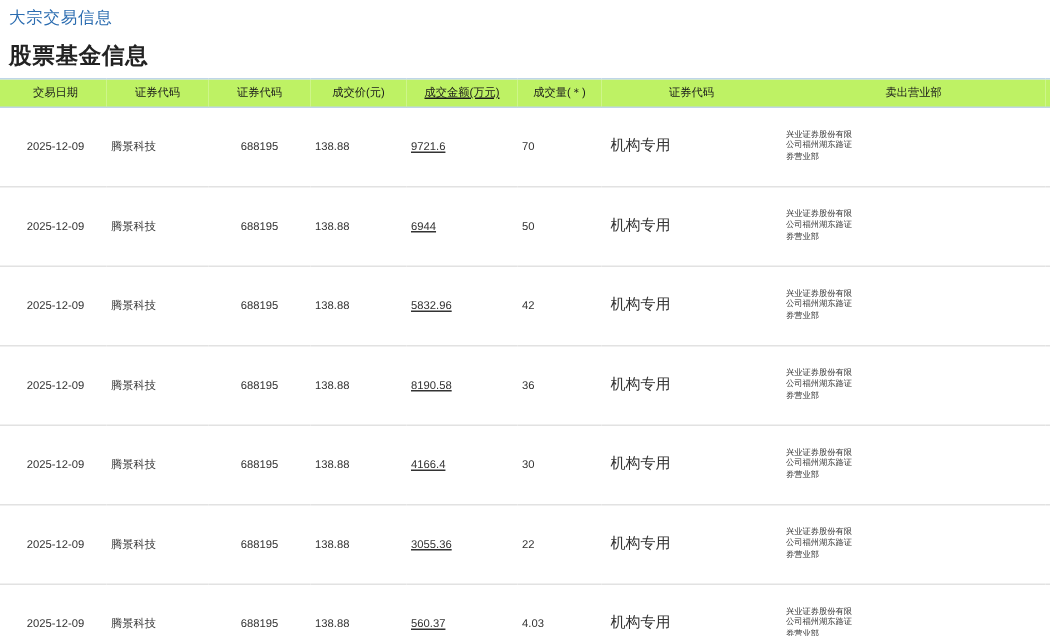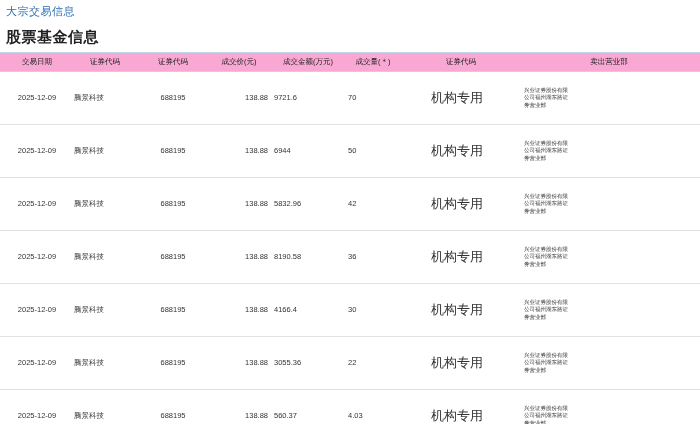--- a/index.html
+++ b/index.html
@@ -34,21 +34,21 @@
     padding: 6px 6px 5px 6px;
     letter-spacing: 0.5px;
   }
   table.block-trade {
     width: 700px;
     border-collapse: collapse;
     table-layout: fixed;
     font-size: 7.5px;
   }
   table.block-trade thead th {
-    background: #f9a8d4;
+    background: #bef264;
     border-top: 1px solid #bfd6e8;
     border-bottom: 1px solid #bfd6e8;
     font-weight: normal;
     color: #1a1a1a;
     font-size: 7.5px;
     height: 18px;
     padding: 0 3px;
     text-align: center;
     vertical-align: middle;
     white-space: nowrap;
@@ -58,35 +58,35 @@
     height: 48px;
     padding: 2px 3px;
     vertical-align: middle;
     font-size: 7.5px;
     color: #333333;
     line-height: 1.25;
   }
   .c-date   { width: 62px; text-align: center;   padding-left: 6px !important; }
   .c-name   { width: 62px; text-align: left; }
   .c-code   { width: 62px; text-align: center; }
-  .c-price  { width: 58px; text-align: right; }
-  .c-amount { width: 68px; text-align: left; }
+  .c-price  { width: 58px; text-align: left; }
+  .c-amount { width: 68px; text-align: left; text-decoration: underline; }
   .c-vol    { width: 50px; text-align: left; }
   .c-buyer  { width: 108px; text-align: left; padding-left: 6px !important; }
   .c-seller { width: 170px; text-align: left; padding-left: 6px !important; }
   .c-special{ width: 60px; text-align: right; padding-right: 8px !important; }
 
   .seller-wrap {
     width: 44px;
     font-size: 5.5px;
     line-height: 1.28;
     color: #333333;
     word-break: break-all;
   }
-  .buyer-txt { font-size: 13px; margin-left: 24px; }
+  .buyer-txt { font-size: 10px; }
 </style>
 </head>
 <body>
 
 <div class="page">
 
   <div class="main-title">大宗交易信息</div>
   <div class="sub-title">股票基金信息</div>
 
   <table class="block-trade">

